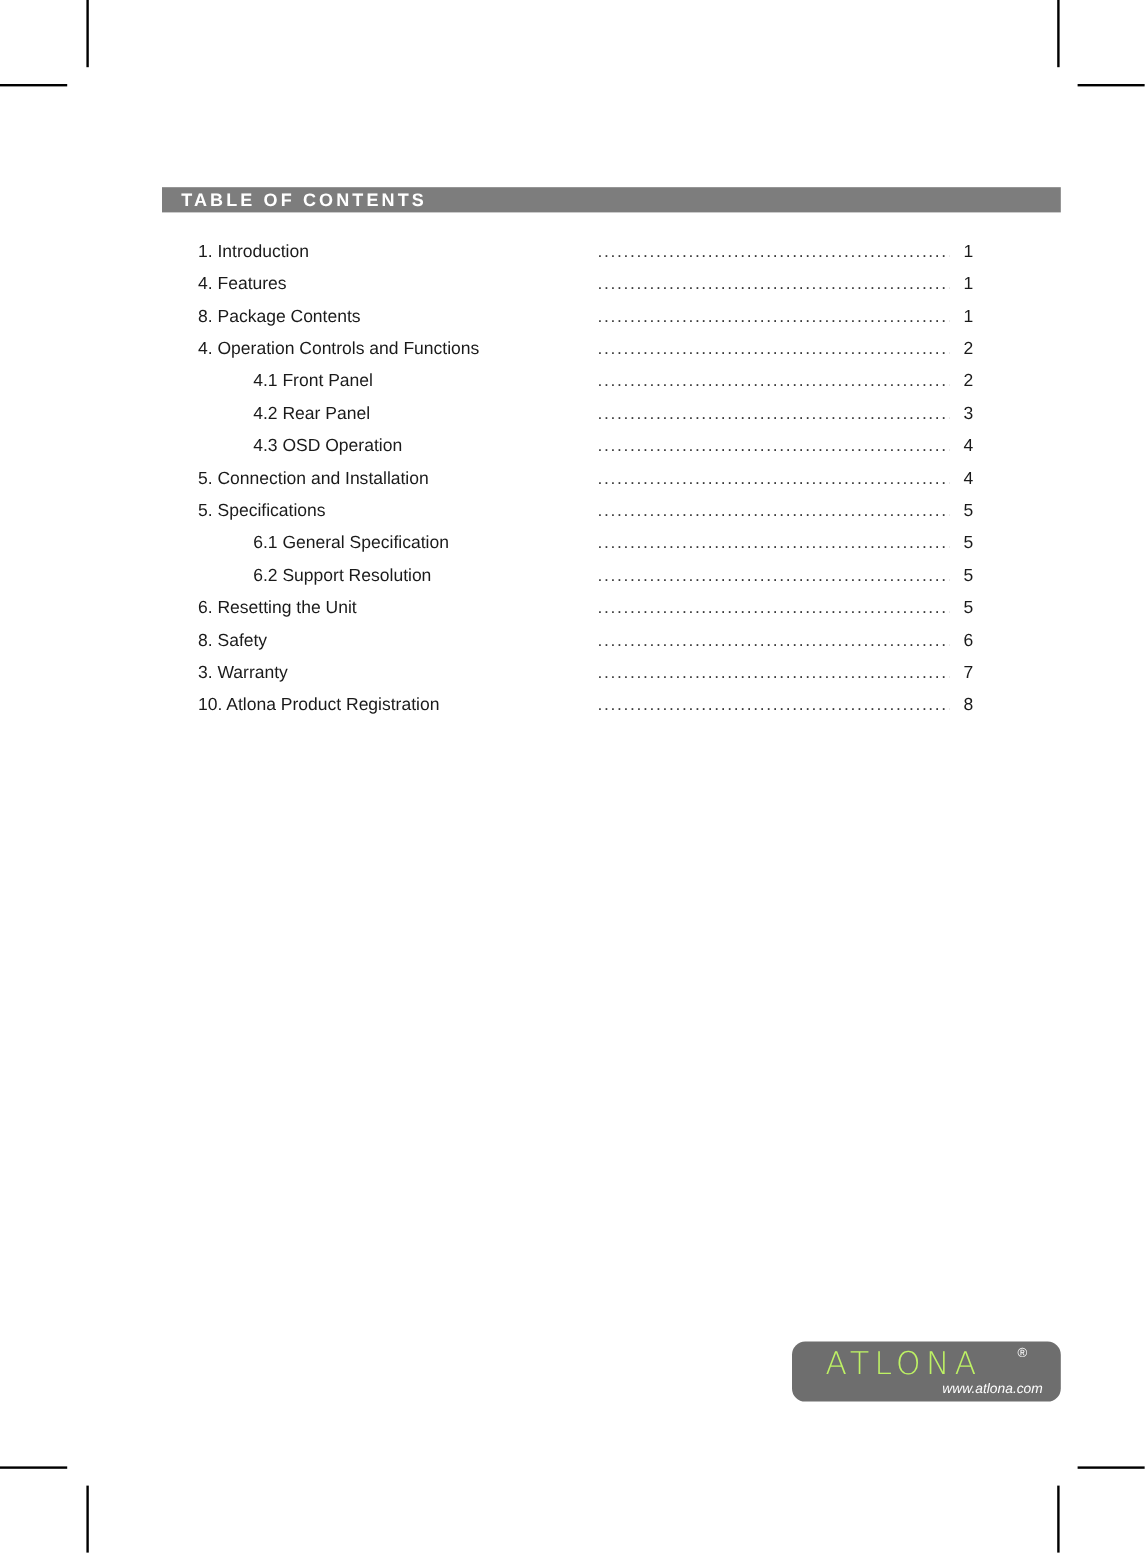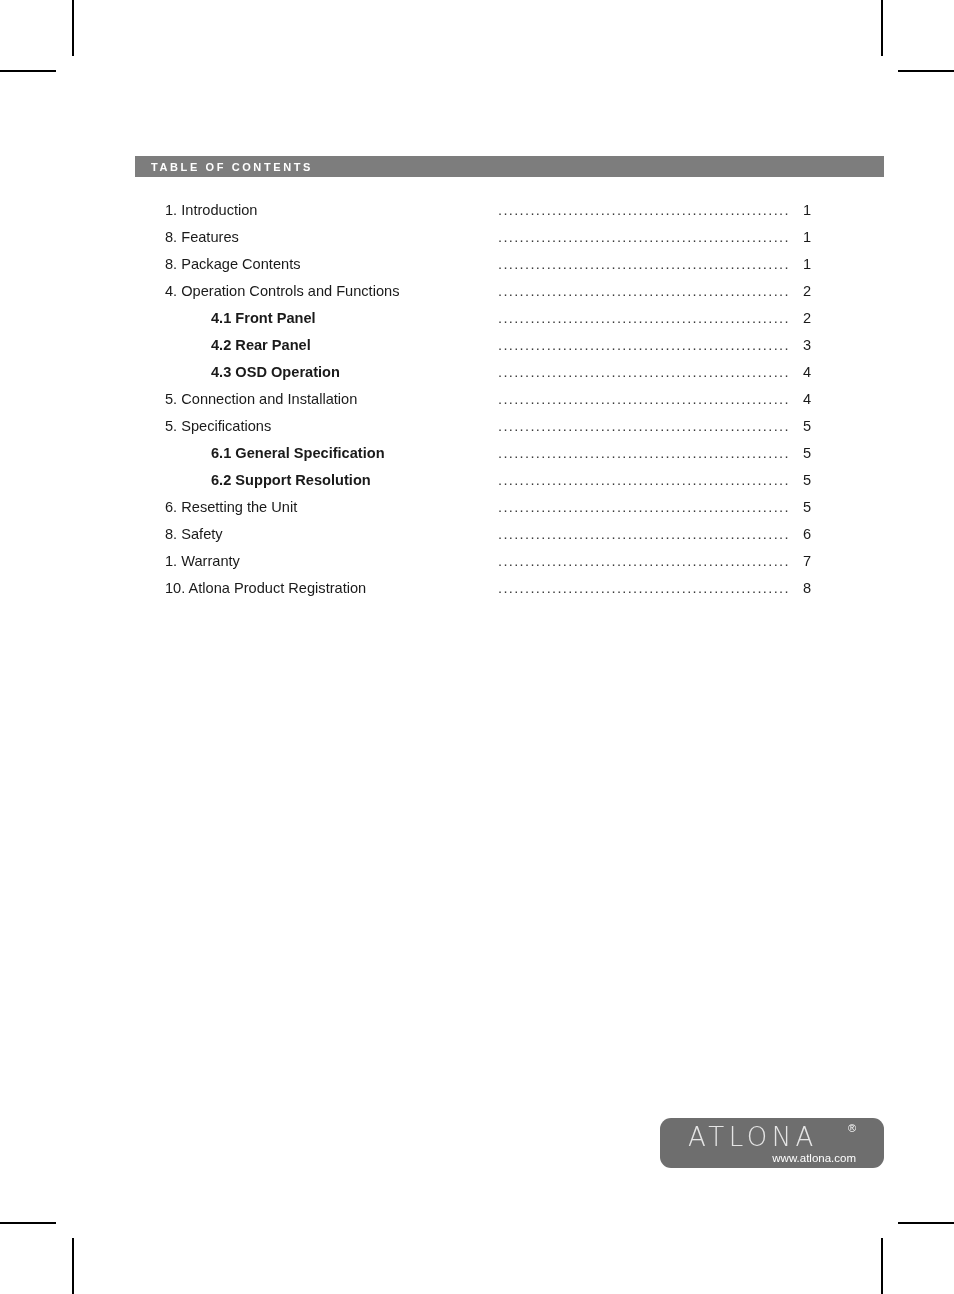--- a/index.html
+++ b/index.html
@@ -41,21 +41,21 @@
     width: 749px;
     height: 21px;
     background: #7d7d7d;
   }
   .section-bar-label {
     position: absolute;
     left: 16px;
     top: 50%;
     transform: translateY(-50%);
     color: #ffffff;
-    font-size: 11px;
+    font-size: 15px;
     font-weight: bold;
     letter-spacing: 2.6px;
     white-space: nowrap;
     line-height: 1;
   }
 
   
   .toc {
     position: absolute;
     left: 165px;
@@ -73,21 +73,20 @@
   }
   .toc-title {
     position: absolute;
     left: 0;
     top: 50%;
     transform: translateY(-50%);
     text-align: right;
   }
   .toc-row.level-2 .toc-title {
     left: 46px;
-    font-weight: bold;
   }
   .toc-leader {
     position: absolute;
     left: 333px;
     width: 293px;
     top: 50%;
     transform: translateY(-50%);
     overflow: hidden;
     font-size: 14.6px;
     letter-spacing: 1.35px;
@@ -111,44 +110,45 @@
     top: 1118px;
     width: 224px;
     height: 50px;
     background: #6e6e6e;
     border-radius: 11px;
   }
   .logo-wordmark {
     position: absolute;
     left: 28px;
     top: 6px;
-    color: #e5e5e5;
+    color: #bef264;
     font-size: 26px;
     font-weight: 300;
     letter-spacing: 4.5px;
     line-height: 1;
     font-family: "DejaVu Sans", sans-serif;
     white-space: nowrap;
   }
   .logo-reg {
     position: absolute;
     left: 188px;
     top: 5px;
     color: #ffffff;
     font-size: 11px;
     line-height: 1;
   }
   .logo-url {
     position: absolute;
-    right: 28px;
+    right: 15px;
     bottom: 4px;
     color: #ffffff;
     font-size: 11.5px;
     line-height: 1;
     white-space: nowrap;
+    font-style: italic;
   }
 </style>
 </head>
 <body>
 
 <div class="crop v crop-tl-v"></div>
 <div class="crop h crop-tl-h"></div>
 <div class="crop v crop-tr-v"></div>
 <div class="crop h crop-tr-h"></div>
 <div class="crop v crop-bl-v"></div>
@@ -160,21 +160,21 @@
   <span class="section-bar-label">TABLE OF CONTENTS</span>
 </div>
 
 <div class="toc" id="toc-list">
     <div class="toc-row level-1">
       <span class="toc-title">1. Introduction</span>
       <span class="toc-leader">......................................................................</span>
       <span class="toc-page">1</span>
     </div>
     <div class="toc-row level-1">
-      <span class="toc-title">8. Features</span>
+      <span class="toc-title">4. Features</span>
       <span class="toc-leader">......................................................................</span>
       <span class="toc-page">1</span>
     </div>
     <div class="toc-row level-1">
       <span class="toc-title">8. Package Contents</span>
       <span class="toc-leader">......................................................................</span>
       <span class="toc-page">1</span>
     </div>
     <div class="toc-row level-1">
       <span class="toc-title">4. Operation Controls and Functions</span>
@@ -220,21 +220,21 @@
       <span class="toc-title">6. Resetting the Unit</span>
       <span class="toc-leader">......................................................................</span>
       <span class="toc-page">5</span>
     </div>
     <div class="toc-row level-1">
       <span class="toc-title">8. Safety</span>
       <span class="toc-leader">......................................................................</span>
       <span class="toc-page">6</span>
     </div>
     <div class="toc-row level-1">
-      <span class="toc-title">1. Warranty</span>
+      <span class="toc-title">3. Warranty</span>
       <span class="toc-leader">......................................................................</span>
       <span class="toc-page">7</span>
     </div>
     <div class="toc-row level-1">
       <span class="toc-title">10. Atlona Product Registration</span>
       <span class="toc-leader">......................................................................</span>
       <span class="toc-page">8</span>
     </div>
   </div>
 

